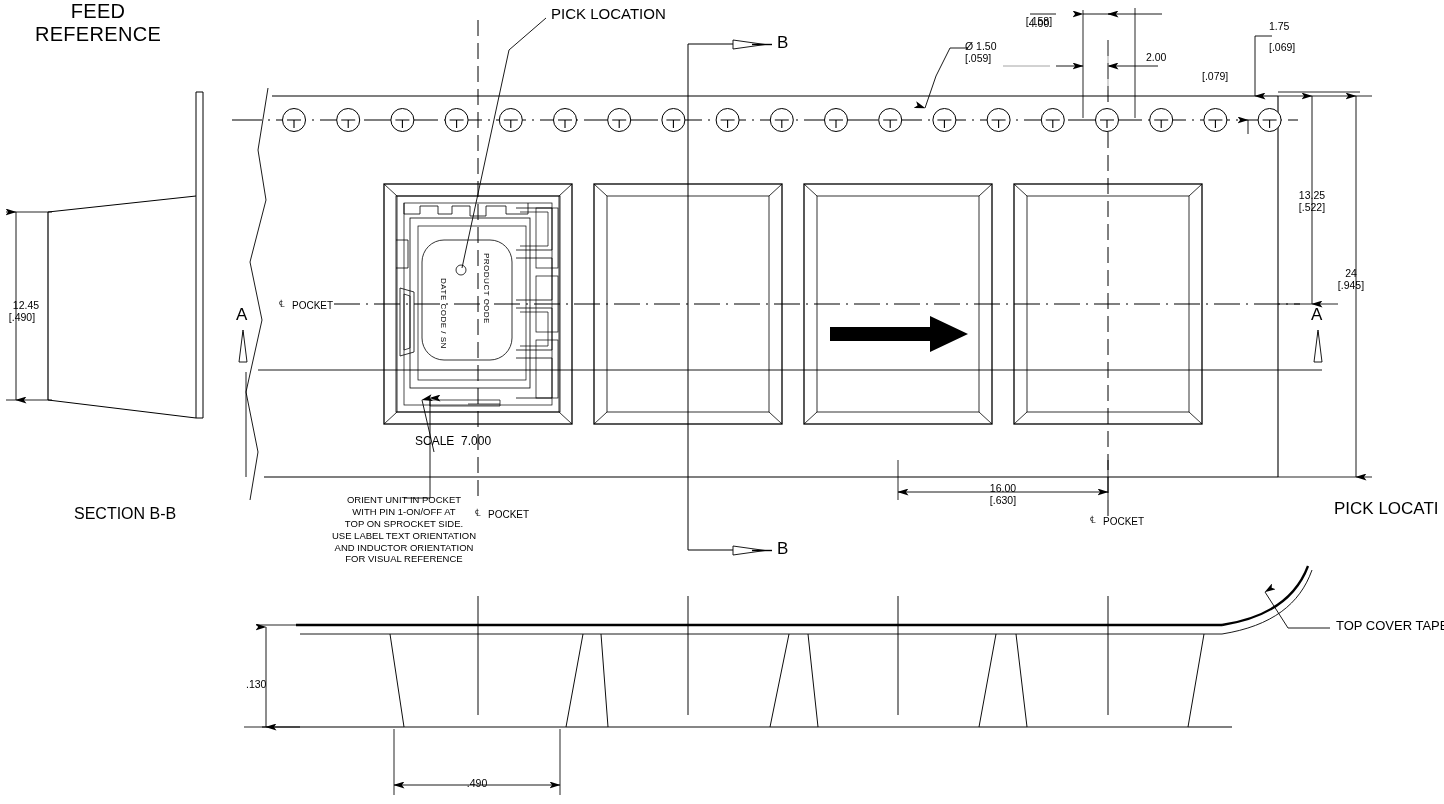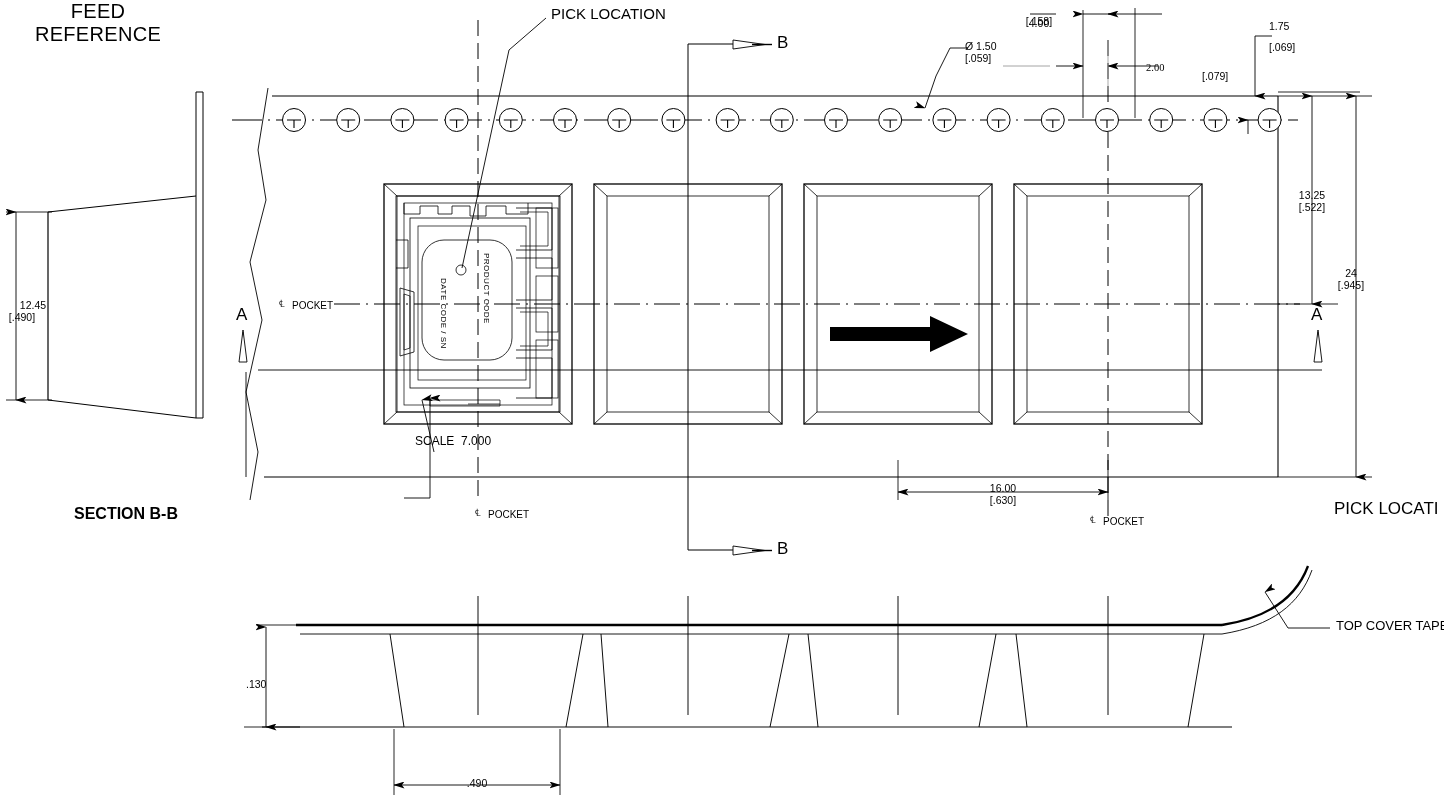--- a/index.html
+++ b/index.html
@@ -320,51 +320,59 @@
 
 <div class="lbl rot90" style="left:447px;top:278px;">DATE CODE / SN</div>
 <div class="lbl rot90" style="left:490px;top:253px;">PRODUCT CODE</div>
 
 <div class="lbl dim" style="left:965px;top:41px;">Ø 1.50</div>
 <div class="lbl dim" style="left:965px;top:53px;">[.059]</div>
 
 <div class="lbl dim" style="left:1018px;top:18px;width:42px;">4.00</div>
 <div class="lbl dim" style="left:1018px;top:16px;width:42px;">[.158]</div>
 
-<div class="lbl dim2" style="left:1146px;top:62px;font-family:Liberation Serif, serif;">2.00</div>
+<div class="lbl dim2" style="left:1146px;top:52px;">2.00</div>
 <div class="lbl dim2" style="left:1174px;top:71px;padding-left:28px;">[.079]</div>
 
 <div class="lbl dim2" style="left:1269px;top:21px;">1.75</div>
 <div class="lbl dim2" style="left:1269px;top:42px;">[.069]</div>
 
 <div class="lbl dim" style="left:1288px;top:190px;width:48px;">13.25</div>
 <div class="lbl dim" style="left:1288px;top:202px;width:48px;">[.522]</div>
 
 <div class="lbl dim" style="left:1330px;top:268px;width:42px;">24</div>
 <div class="lbl dim" style="left:1330px;top:280px;width:42px;">[.945]</div>
 
 <div class="lbl dim" style="left:963px;top:483px;width:80px;">16.00</div>
 <div class="lbl dim" style="left:963px;top:495px;width:80px;">[.630]</div>
 
-<div class="lbl dim" style="left:11px;top:300px;width:44px;">12.45</div>
+<div class="lbl dim" style="left:4px;top:300px;width:44px;">12.45</div>
 <div class="lbl dim" style="left:0px;top:312px;width:44px;">[.490]</div>
 
 <div class="lbl dim2" style="left:246px;top:679px;">.130</div>
 
 <div class="lbl dim" style="left:452px;top:778px;width:50px;">.490</div>
 
 <div class="lbl cl" style="left:279px;top:298px;">℄</div>
 <div class="lbl cl" style="left:292px;top:300px;">POCKET</div>
 
 <div class="lbl cl" style="left:475px;top:507px;">℄</div>
 <div class="lbl cl" style="left:488px;top:509px;">POCKET</div>
 
 <div class="lbl cl" style="left:1090px;top:514px;">℄</div>
 <div class="lbl cl" style="left:1103px;top:516px;">POCKET</div>
 
 <div class="lbl scale" style="left:415px;top:435px;">SCALE  7.000</div>
 
-
-<div class="lbl sect" style="left:74px;top:505px;font-weight:bold;">SECTION B-B</div>
+<div class="note" style="position:absolute;left:258px;top:494px;width:292px;">
+  <div>ORIENT UNIT IN POCKET</div>
+  <div>WITH PIN 1-ON/OFF AT</div>
+  <div>TOP ON SPROCKET SIDE.</div>
+  <div>USE LABEL TEXT ORIENTATION</div>
+  <div>AND INDUCTOR ORIENTATION</div>
+  <div>FOR VISUAL REFERENCE</div>
+</div>
+
+<div class="lbl sect" style="left:74px;top:505px;">SECTION B-B</div>
 
 <div class="lbl" style="left:1336px;top:619px;font-size:13px;">TOP COVER TAPE</div>
 
 </div>
 
 </body></html>

